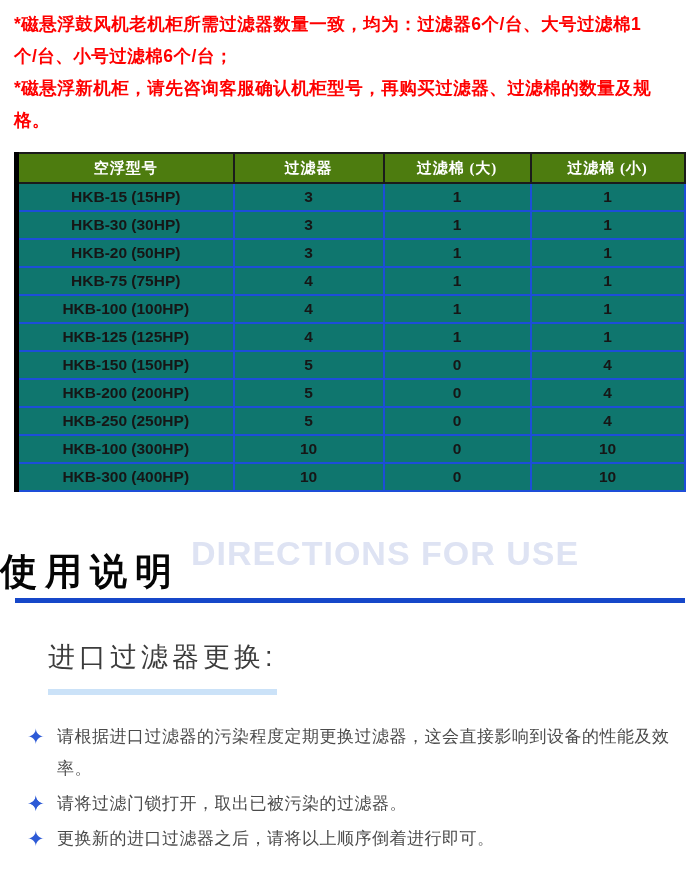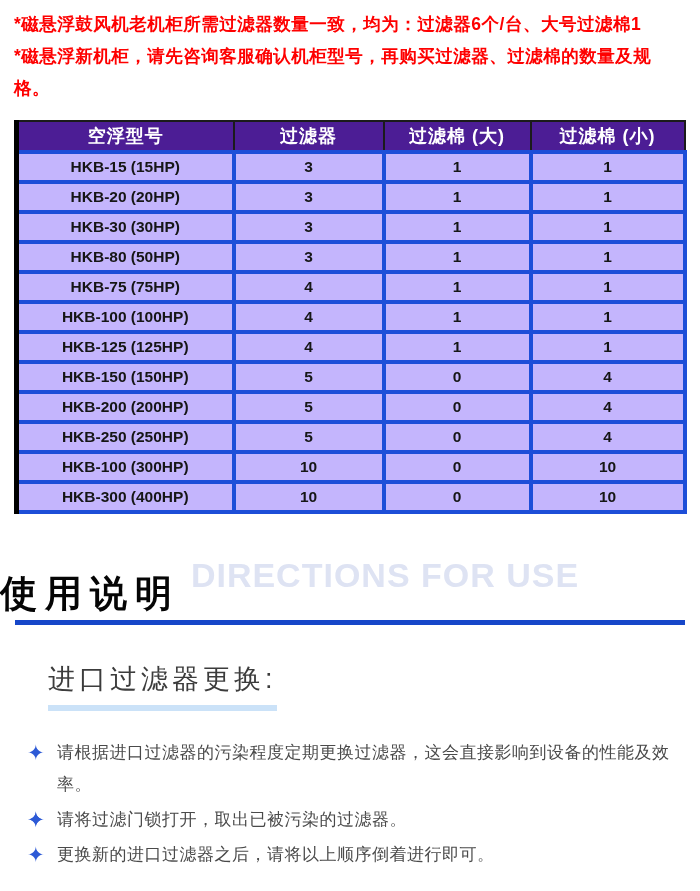--- a/index.html
+++ b/index.html
@@ -14,27 +14,28 @@
     color:#fe0000; font-weight:bold; font-size:17.5px; line-height:32px;
     letter-spacing:0.5px; white-space:nowrap;
   }
   
   .spec-table {
     border-collapse:collapse; table-layout:fixed;
     width:668px; margin:14px 0 0 14px;
     text-align:center; font-size:15.5px; font-weight:bold; color:#161616;
   }
   .spec-table th {
-    background:#4c1d95; color:#ffffff; height:26px;
-    font-size:18px; font-weight:600; letter-spacing:1px;
+    background:#4d7c0f; color:#ffffff; height:26px;
+    font-size:15px; font-weight:600; letter-spacing:1px;
     border:2px solid #1b1b1b;
+    font-family:Liberation Serif, serif;
   }
   .spec-table td {
-    height:24px; background:#c4b5fd;
-    border:4px solid #1d4ed8;
+    height:24px; background:#0f766e;
+    border:2px solid #1d4ed8;
     margin-top:23px;
   }
   .spec-table { border:2px solid #111; border-left:5px solid #000; }
   
   .section-title { position:relative; height:64px; margin-top:42px; }
   .watermark {
     position:absolute; top:0; left:0; right:0; text-align:center;
     font-size:34px; font-weight:bold; letter-spacing:1px;
     color:#dee3f3; white-space:nowrap; transform:translateX(35px);
   }
@@ -43,40 +44,41 @@
     font-size:37px; font-weight:bold; color:#050505;
     letter-spacing:8px; padding-left:0;
   }
   .divider { height:5px; background:#1647c9; margin:0 15px; }
   
   .usage-heading {
     margin:36px 0 0 48px; font-size:27px; font-weight:400;
     color:#3c3c3c; letter-spacing:4px;
   }
   .usage-heading .underlined {
-    display:inline-block; border-bottom:6px solid #cbe2f8; padding-bottom:8px;
+    display:inline-block; border-bottom:6px solid #cbe2f8; padding-bottom:14px;
   }
   .usage-list { list-style:none; margin:26px 0 0 0; padding:0; }
   .usage-item {
     position:relative; padding-left:57px; margin-bottom:3px;
     font-size:17px; line-height:32px; color:#4a4a4a;
     max-width:640px; letter-spacing:0.5px;
   }
   .usage-item .star {
     position:absolute; left:27px; top:0;
     color:#2d5ad6; font-size:21px; line-height:32px;
   }
 </style>
 </head>
 <body>
 
 <div>
 
   <div class="notice">
     <div class="notice-line">*磁悬浮鼓风机老机柜所需过滤器数量一致，均为：过滤器6个/台、大号过滤棉1</div>
+    <div class="notice-line">个/台、小号过滤棉6个/台；</div>
     <div class="notice-line">*磁悬浮新机柜，请先咨询客服确认机柜型号，再购买过滤器、过滤棉的数量及规</div>
     <div class="notice-line">格。</div>
   </div>
 
   <table class="spec-table">
     <colgroup>
       <col style="width:217px">
         <col style="width:150px">
         <col style="width:147px">
         <col style="width:154px">
@@ -90,33 +92,27 @@
       </tr>
     </thead>
     <tbody>
       <tr>
         <td>HKB-15 (15HP)</td>
         <td>3</td>
         <td>1</td>
         <td>1</td>
       </tr>
       <tr>
-        <td>HKB-20 (20HP)</td>
-        <td>3</td>
-        <td>1</td>
-        <td>1</td>
-      </tr>
-      <tr>
         <td>HKB-30 (30HP)</td>
         <td>3</td>
         <td>1</td>
         <td>1</td>
       </tr>
       <tr>
-        <td>HKB-80 (50HP)</td>
+        <td>HKB-20 (50HP)</td>
         <td>3</td>
         <td>1</td>
         <td>1</td>
       </tr>
       <tr>
         <td>HKB-75 (75HP)</td>
         <td>4</td>
         <td>1</td>
         <td>1</td>
       </tr>

